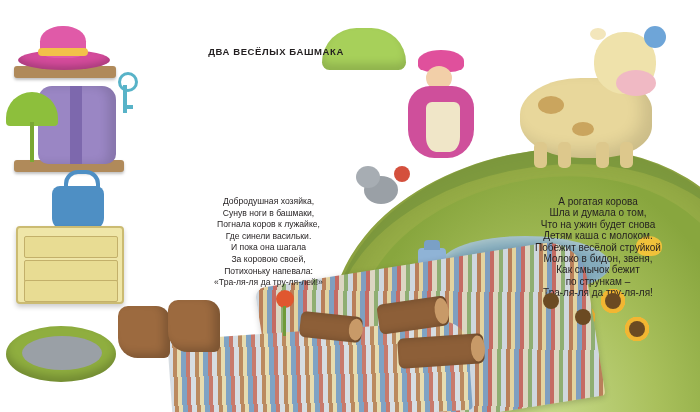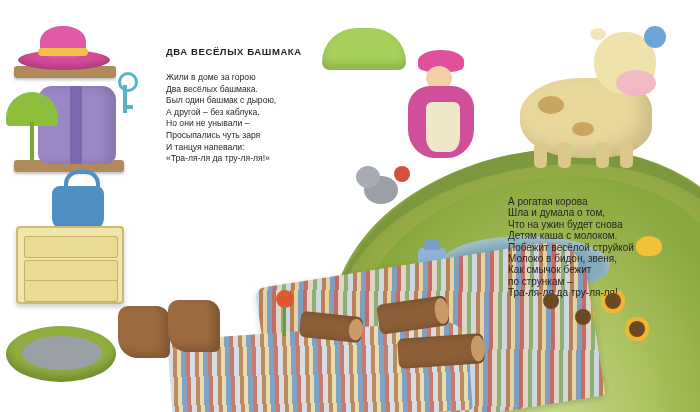--- a/index.html
+++ b/index.html
@@ -8,21 +8,21 @@
     background:#fdfdfb;
     font-family:"Liberation Sans", sans-serif;
     position:relative;
   }
   .page{
     position:absolute;inset:0;
     background:#ffffff;
     overflow:hidden;
   }
   
-  .abs{position:absolute;}
+  .abs{position:absolute;text-align:center;}
   .txt{white-space:pre-line;}
 
   
   #poem-title{
     left:166px;top:46px;width:220px;
     font-size:9.5px;font-weight:bold;letter-spacing:.6px;
     color:#231f20;
   }
   #poem-stanza-1{
     left:166px;top:72px;width:200px;
@@ -411,29 +411,29 @@
   </div>
 
   <div class="jumpcat">
     <div class="cbody"></div>
     <div class="chead"></div>
     <div class="ball"></div>
   </div>
 
   <div class="abs txt" id="poem-title">ДВА ВЕСЁЛЫХ БАШМАКА</div>
 
-  <div class="abs txt" id="poem-stanza-1">Жили в доме за горою
-Два весёлых башмака.
-Был один башмак с дырою,
-А другой – без каблука.
-Но они не унывали –
-Просыпались чуть заря
-И танцуя напевали:
-«Тра-ля-ля  да  тру-ля-ля!»</div>
-
+
+  <div class="abs txt" id="poem-stanza-2">Добродушная хозяйка,
+Сунув ноги в башмаки,
+Погнала коров к лужайке,
+Где синели васильки.
+И пока она шагала
+За коровою своей,
+Потихоньку напевала:
+«Тра-ля-ля  да  тру-ля-лей!»</div>
 
   <div class="abs txt" id="hill-text">А рогатая корова
 Шла и думала о том,
 Что на ужин будет снова
 Детям каша с молоком.
 Побежит весёлой струйкой
 Молоко в бидон, звеня,
 Как смычок бежит
 по стрункам –
 Тра-ля-ля  да  тру-ля-ля!</div>

